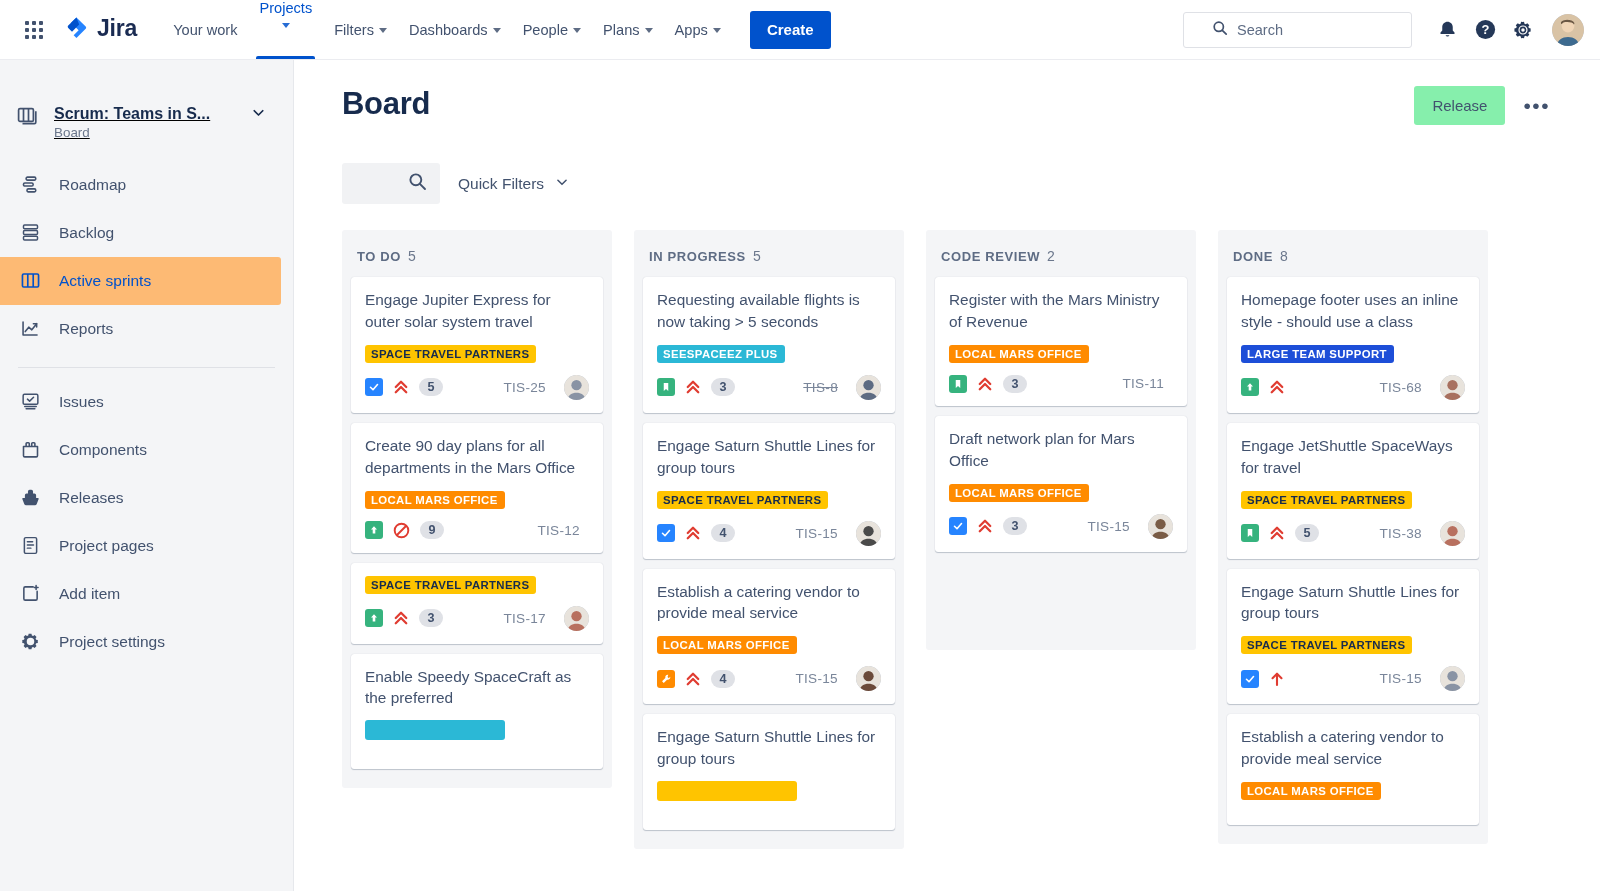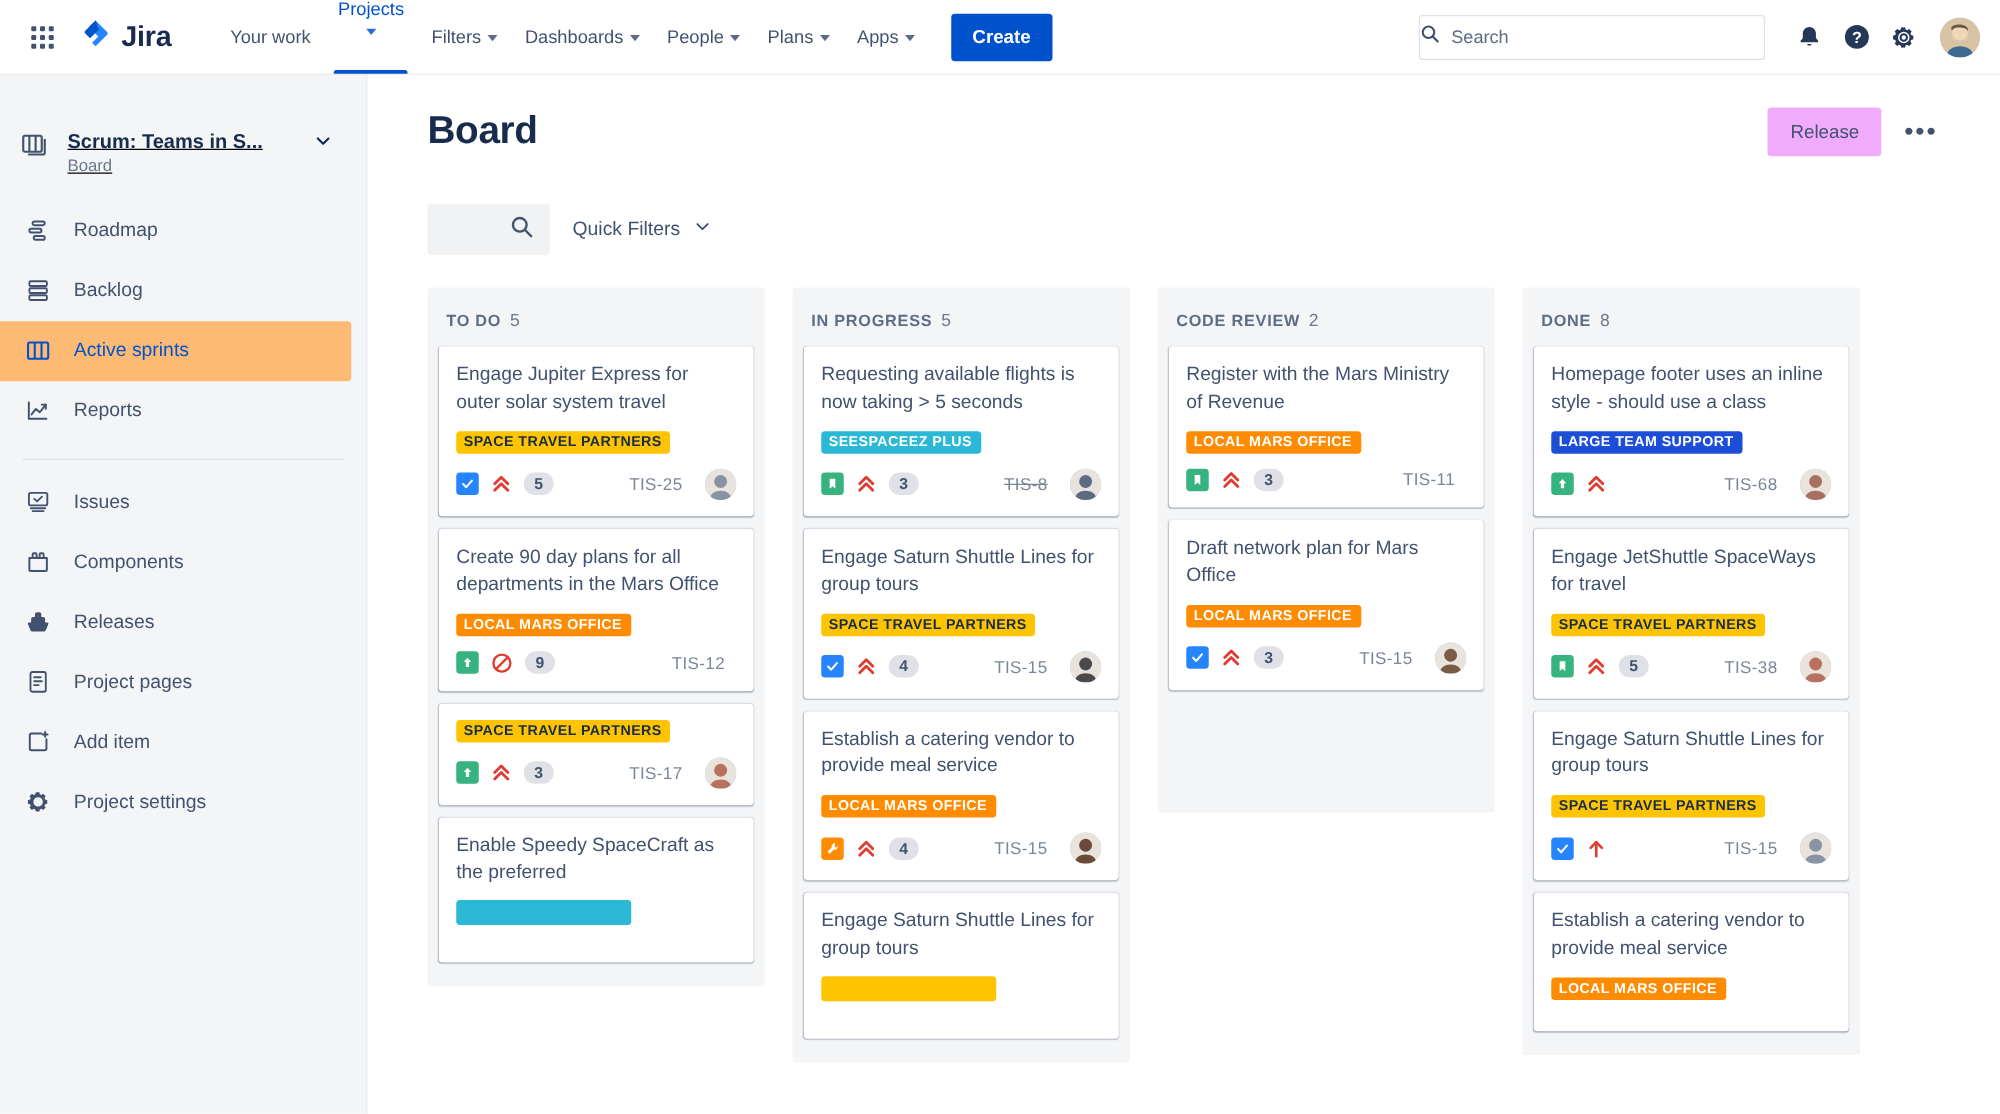--- a/index.html
+++ b/index.html
@@ -27,21 +27,21 @@
     display: grid;
     grid-template-columns: repeat(3, 4px);
     grid-template-rows: repeat(3, 4px);
     gap: 3px;
     justify-content: center; align-content: center;
     cursor: pointer; border-radius: 3px;
     margin-right: 8px;
   }
   .appswitcher i { background: #42526e; border-radius: 1px; display: block; width: 4px; height: 4px; }
 
-  .brand { display: flex; align-items: center; gap: 7px; margin-right: 30px; cursor: pointer; padding: 4px 6px; }
+  .brand { display: flex; gap: 7px; margin-right: 19px; cursor: pointer; padding: 4px 6px; }
   .brand-text { font-size: 23px; font-weight: 600; color: #1a2b52; letter-spacing: -0.2px; }
 
   .navitems { display: flex; align-items: center; height: 100%; }
   .navitem {
     display: flex; align-items: center; gap: 5px;
     padding: 0 11px; height: 100%;
     font-size: 14.6px; color: #42526e; cursor: pointer;
     position: relative;
     white-space: nowrap;
   }
@@ -55,24 +55,24 @@
   .create-btn {
     background: #0052cc; color: #fff; border: none;
     font-size: 15px; font-weight: 600;
     padding: 0 17px; height: 38px; border-radius: 3px;
     margin-left: 18px; cursor: pointer;
     font-family: inherit;
   }
 
   .nav-right { margin-left: auto; display: flex; align-items: center; gap: 4px; }
   .searchbox {
-    width: 277px; height: 36px;
+    width: 229px; height: 36px;
     border: 1.6px solid #dfe1e6; border-radius: 3px;
     display: flex; align-items: center; gap: 9px;
-    padding: 0 0; background: #fff; cursor: text;
+    padding: 0 28px; background: #fff; cursor: text;
     margin-right: 14px;
   }
   .searchbox input {
     border: none; outline: none; font-size: 14.5px; color: #5e6c84;
     width: 100%; background: transparent; font-family: inherit;
   }
   .searchbox input::placeholder { color: #5e6c84; }
   .iconbtn {
     width: 34px; height: 34px; border-radius: 50%;
     display: flex; align-items: center; justify-content: center;
@@ -119,21 +119,21 @@
   .snav.selected { background: #fdba74; color: #0052cc; font-weight: 500; }
   .snav-ico { width: 24px; display: flex; align-items: center; justify-content: center; flex-shrink: 0; }
   .divider { height: 1px; background: #dfe1e6; margin: 14px 18px 10px 18px; }
 
   
   .main { flex: 1; background: #fff; padding: 26px 0 0 48px; overflow: hidden; position: relative; }
   .main-top { display: flex; align-items: flex-start; padding-right: 42px; }
   .page-title { font-size: 31px; font-weight: 600; color: #172b4d; letter-spacing: -0.3px; }
   .main-actions { margin-left: auto; display: flex; align-items: center; gap: 10px; }
   .release-btn {
-    background: #f0abfc; color: #42526e; border: none;
+    background: #86efac; color: #42526e; border: none;
     font-size: 15px; height: 39px; padding: 0 18px; border-radius: 3px;
     cursor: pointer; font-family: inherit;
   }
   .more-btn { color: #42526e; font-size: 21px; letter-spacing: 1.5px; cursor: pointer; padding: 0 8px; line-height: 1; }
 
   .filters-row { display: flex; align-items: center; gap: 14px; margin-top: 38px; }
   .board-search {
     width: 98px; height: 41px; background: #f1f2f4;
     border-radius: 3px; display: flex; align-items: center;
     justify-content: flex-end; padding-right: 13px; cursor: text;

